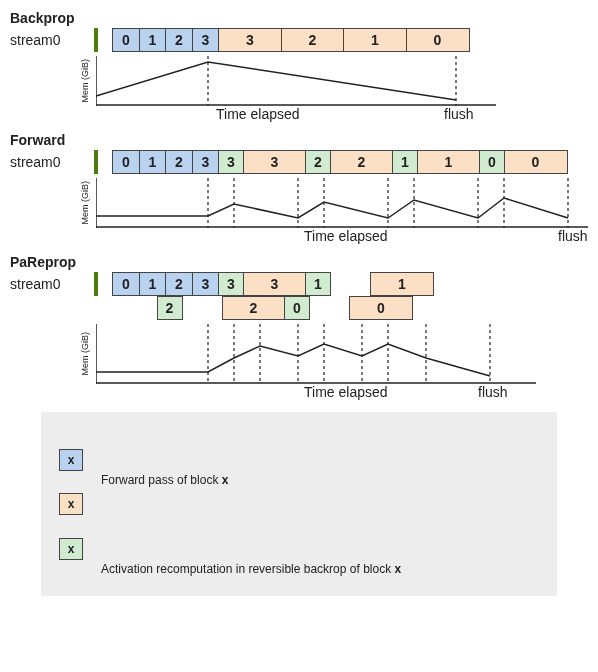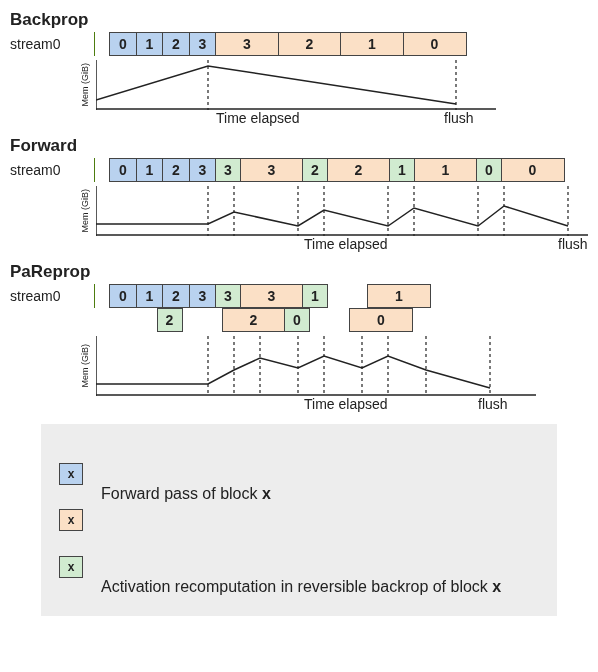--- a/index.html
+++ b/index.html
@@ -15,31 +15,31 @@
   .method {
     margin-bottom: 12px;
   }
   .title-row {
     display: flex;
     align-items: center;
     margin-bottom: 2px;
   }
   .method-title {
     font-weight: 700;
-    font-size: 17px;
+    font-size: 14px;
   }
   .stream-row {
     display: flex;
     align-items: center;
     width: 100%;
   }
   .stream-label {
     width: 80px;
     min-width: 80px;
-    border-right: 1px solid #4d7c0f;
+    border-right: 4px solid #4d7c0f;
     padding: 4px 4px 4px 0;
     font-size: 14px;
     text-align: left;
   }
   .stream-cells {
     display: flex;
     margin-left: 14px;
   }
   
   .cell {
@@ -114,21 +114,21 @@
     height: 20px;
     border: 1.5px solid #444;
     display: flex;
     align-items: center;
     justify-content: center;
     font-weight: 700;
     font-size: 12px;
     margin-right: 18px;
   }
   .legend-text {
-    font-size: 16px;
+    font-size: 12px;
     margin-top: 41px;
   }
   .legend-text b { font-weight: 700; }
 </style>
 </head>
 <body>
 
 <div class="method">
   <div class="title-row">
     <span class="method-title">Backprop</span>

